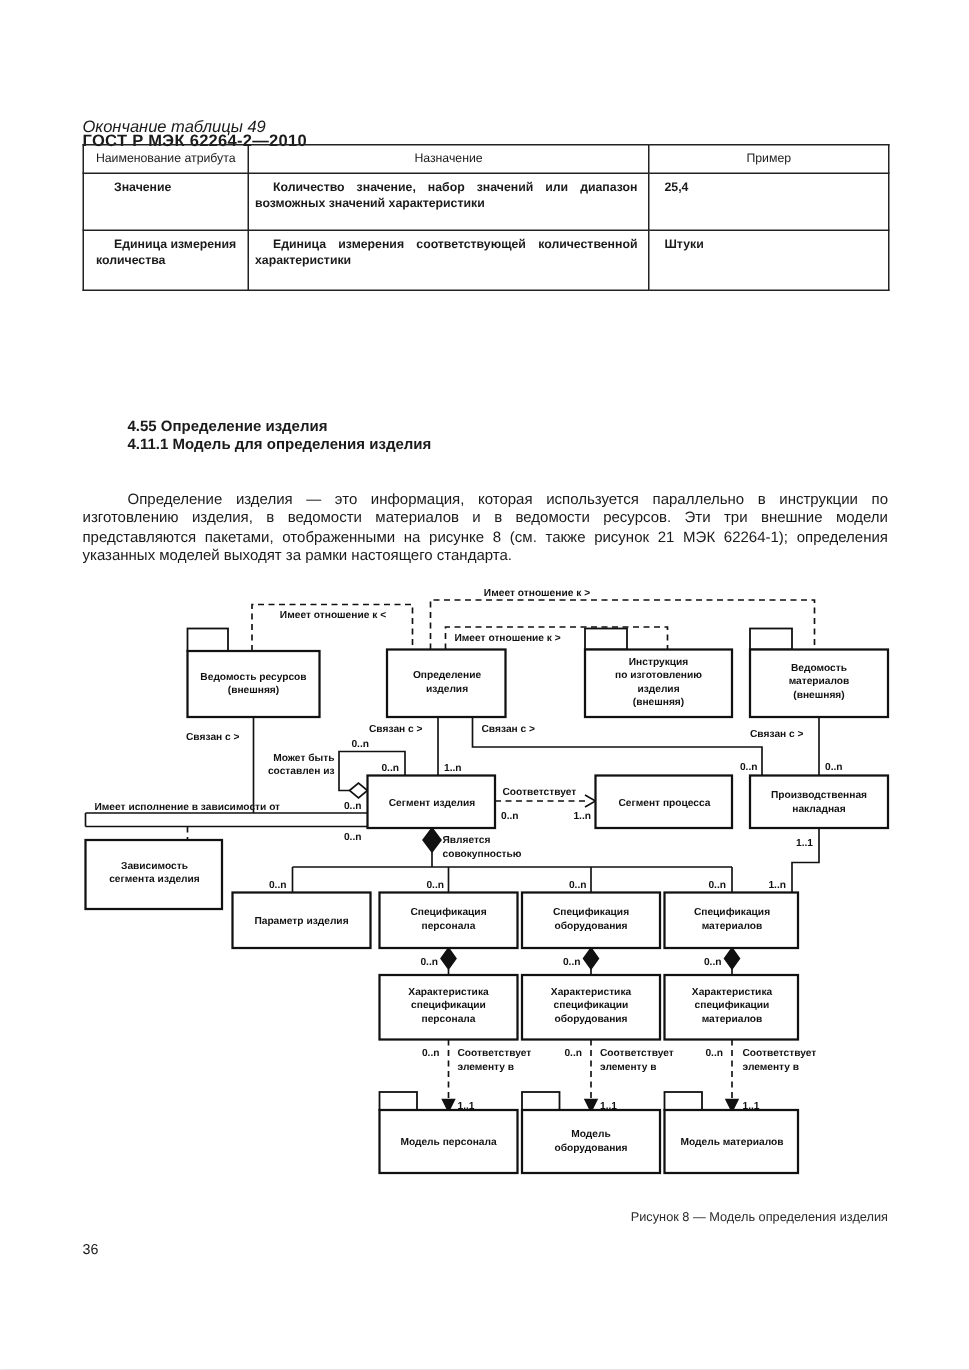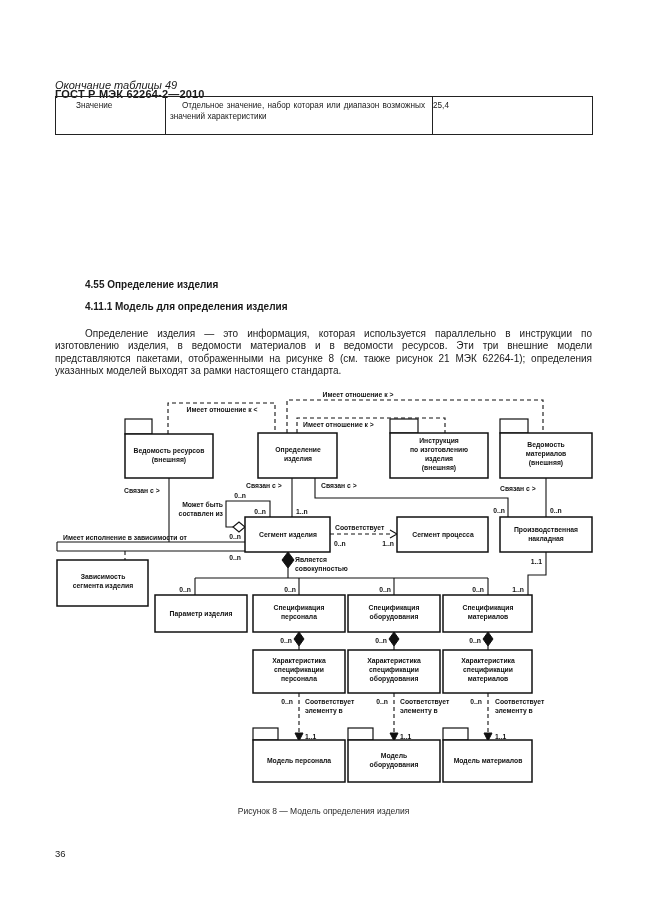--- a/index.html
+++ b/index.html
@@ -7,33 +7,33 @@
   #page{
     position:relative;width:646px;height:913px;background:#ffffff;
     font-family:"Liberation Sans",sans-serif;color:#1a1a1a;overflow:hidden;
     margin:0 auto;box-shadow:0 0 4px rgba(0,0,0,.3);
   }
   .abs{position:absolute;}
   #doc-code{top:42px;left:55px;font-size:11px;font-weight:bold;letter-spacing:.2px;margin-top:46px;}
   #table-cont{top:79px;left:55px;font-size:11px;font-style:italic;}
   #attr-table{top:96px;left:55px;width:537px;}
   table{border-collapse:collapse;width:537px;table-layout:fixed;}
-  th,td{border:1px solid #222;font-size:8.2px;vertical-align:top;}
+  th,td{border:1px solid #222;font-size:8.2px;vertical-align:top;font-weight:bold;}
   th{font-weight:normal;text-align:center;padding:4px 3px;height:10px;}
   td{padding:3px 7px 3px 4px;line-height:1.35;}
   td.c1{text-indent:12px;padding-left:8px;}
   td.c2{text-align:justify;text-indent:12px;}
-  td.c3{padding-left:0;}
+  td.c3{padding-left:10px;}
   .hdg{font-size:10px;font-weight:bold;left:85px;}
   #h-411{top:279px;}
-  #h-4111{top:301px;}
+  #h-4111{top:291px;}
   #para{top:328px;left:55px;width:537px;font-size:10px;line-height:1.24;
         text-align:justify;text-indent:30px;}
-  #fig-caption{top:806px;left:55px;width:537px;font-size:8.5px;text-align:center;color:#2a2a2a;}
-  #page-num{top:848px;left:55px;font-size:9.5px;}
+  #fig-caption{top:806px;left:55px;width:537px;font-size:8.5px;text-align:right;color:#2a2a2a;}
+  #page-num{top:828px;left:55px;font-size:9.5px;}
   svg text{font-family:"Liberation Sans",sans-serif;font-weight:bold;fill:#111;}
   .bx{fill:#fff;stroke:#111;stroke-width:1.5;}
   .tab{fill:#fff;stroke:#111;stroke-width:1.2;}
   .ln{stroke:#111;stroke-width:1.1;fill:none;}
   .lnd{stroke:#111;stroke-width:1.1;fill:none;stroke-dasharray:4 3;}
   .bt{font-size:6.8px;text-anchor:middle;}
   .lb{font-size:6.8px;}
   .mu{font-size:6.8px;}
   .dia-open{fill:#fff;stroke:#111;stroke-width:1.1;}
   .dia-fill{fill:#111;stroke:#111;}
@@ -47,24 +47,34 @@
   <div id="table-cont" class="abs">Окончание таблицы 49</div>
 
   <div id="attr-table" class="abs">
     <table>
       <colgroup>
           <col style="width:110px">
           <col style="width:267px">
           <col style="width:160px">
         </colgroup>
       <tbody>
+          <tr>
+        <th>Наименование атрибута</th>
+        <th>Назначение</th>
+        <th>Пример</th>
+      </tr>
       <tr style="height:38px">
         <td class="c1">Значение</td>
-        <td class="c2">Отдельное значение, набор которая или диапазон возможных значений характеристики</td>
+        <td class="c2">Количество значение, набор значений или диапазон возможных значений характеристики</td>
         <td class="c3">25,4</td>
+      </tr>
+      <tr style="height:40px">
+        <td class="c1">Единица измерения количества</td>
+        <td class="c2">Единица измерения соответствующей количественной характеристики</td>
+        <td class="c3">Штуки</td>
       </tr>
     </tbody>
       </table>
   </div>
 
   <div id="h-411" class="abs hdg">4.55 Определение изделия</div>
   <div id="h-4111" class="abs hdg">4.11.1 Модель для определения изделия</div>
   <div id="para" class="abs">Определение изделия — это информация, которая используется параллельно в инструкции по изготовлению изделия, в ведомости материалов и в ведомости ресурсов. Эти три внешние модели представляются пакетами, отображенными на рисунке 8 (см. также рисунок 21 МЭК 62264-1); определения указанных моделей выходят за рамки настоящего стандарта.</div>
 
   <svg class="abs" style="left:0;top:0" width="646" height="913" viewBox="0 0 646 913">

